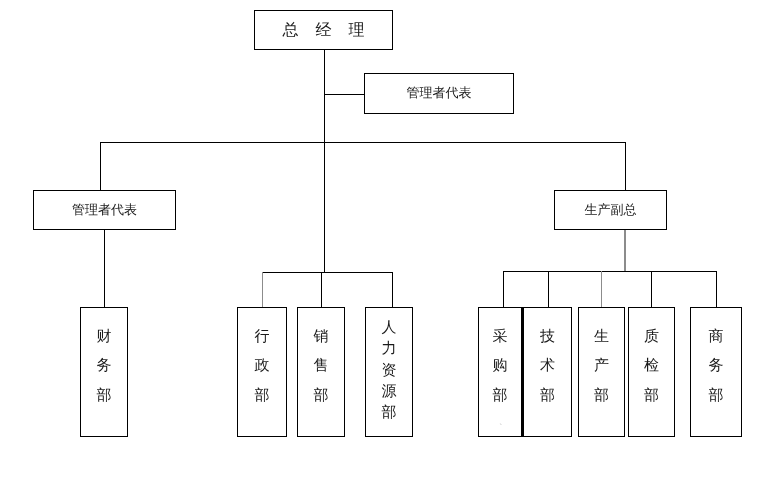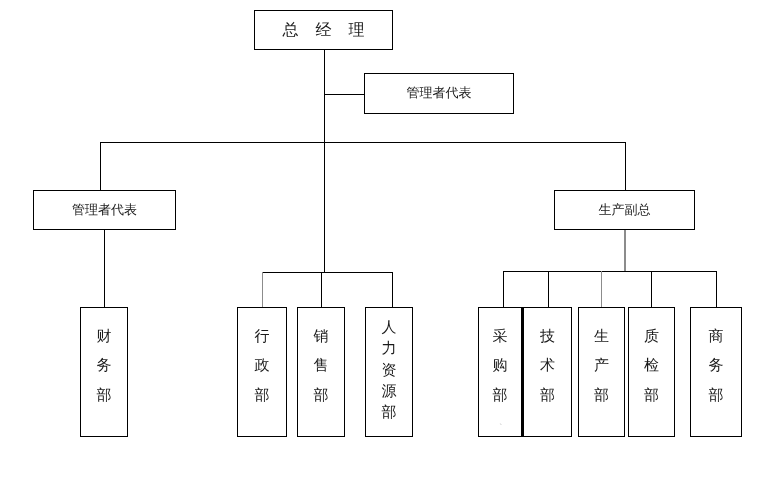--- a/index.html
+++ b/index.html
@@ -114,21 +114,21 @@
   </div>
 
   <div class="node horiz" style="left:364px; top:73px; width:150px; height:41px;">
     <span class="label">管理者代表</span>
   </div>
 
   <div class="node horiz" style="left:33px; top:190px; width:143px; height:40px;">
     <span class="label">管理者代表</span>
   </div>
 
-  <div class="node horiz" style="left:554px; top:190px; width:141px; height:40px;">
+  <div class="node horiz" style="left:554px; top:190px; width:113px; height:40px;">
     <span class="label">生产副总</span>
   </div>
 
   <div class="node vert" style="left:80px; top:307px; width:48px; height:130px;">
     <span class="label"><span class="ch">财</span><span class="ch">务</span><span class="ch">部</span></span>
   </div>
 
   <div class="node vert" style="left:237px; top:307px; width:50px; height:130px;">
     <span class="label"><span class="ch">行</span><span class="ch">政</span><span class="ch">部</span></span>
   </div>

